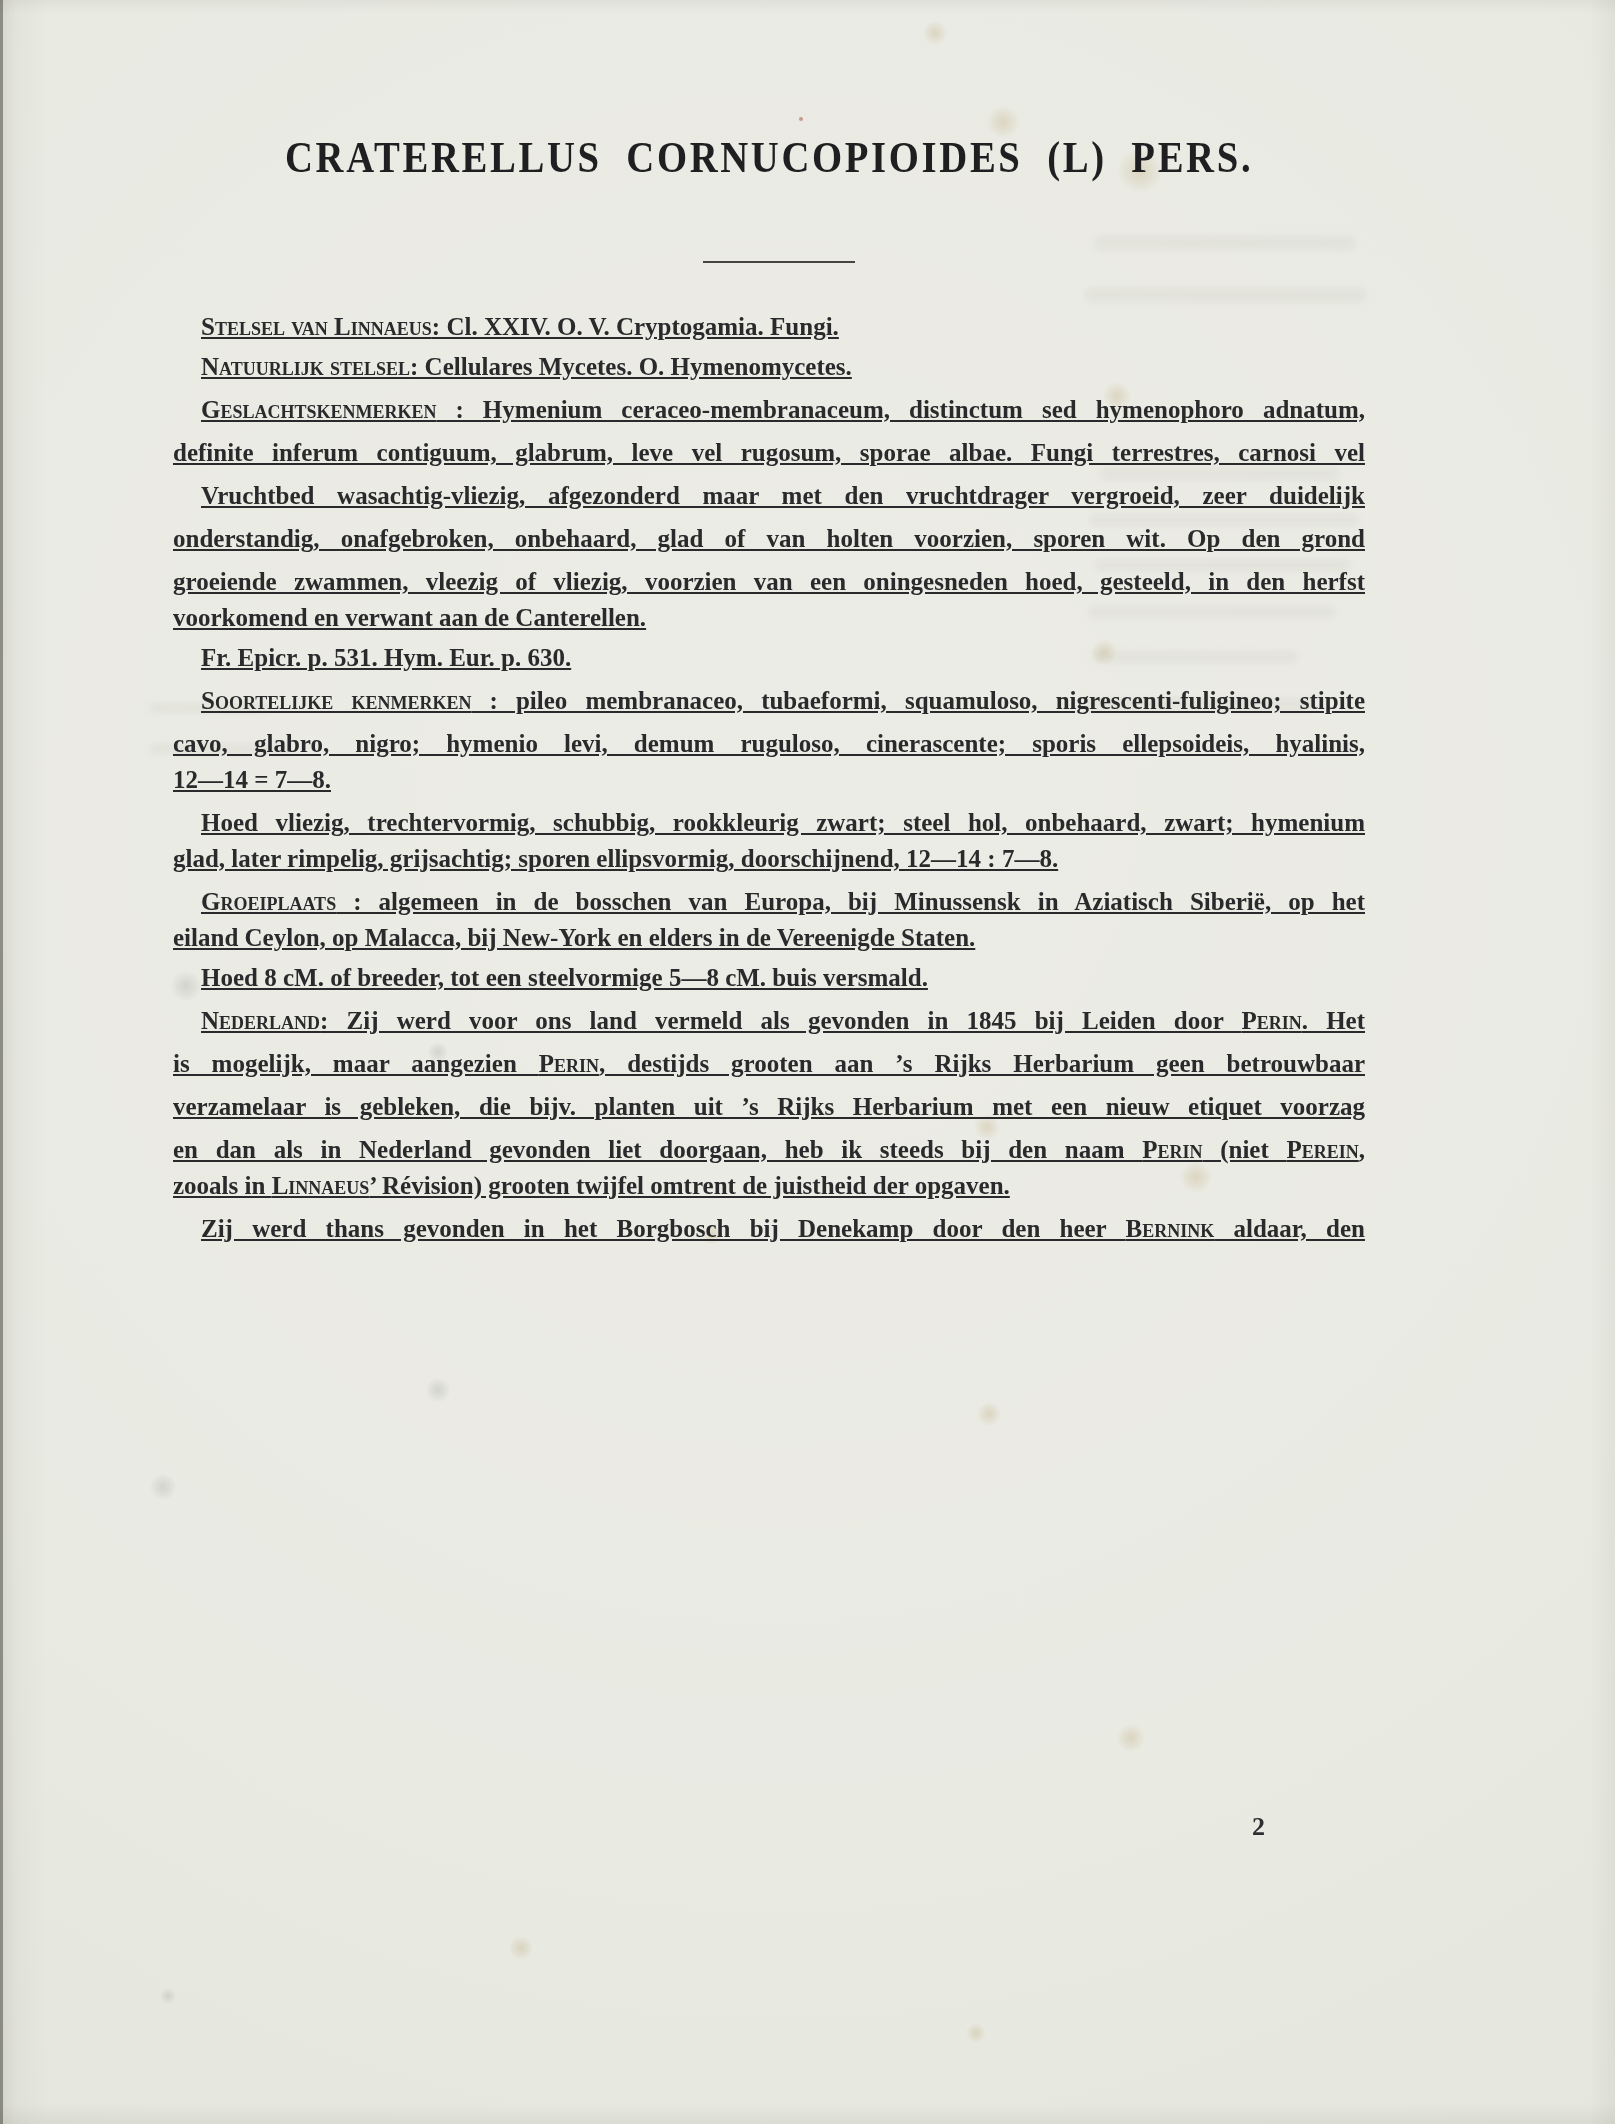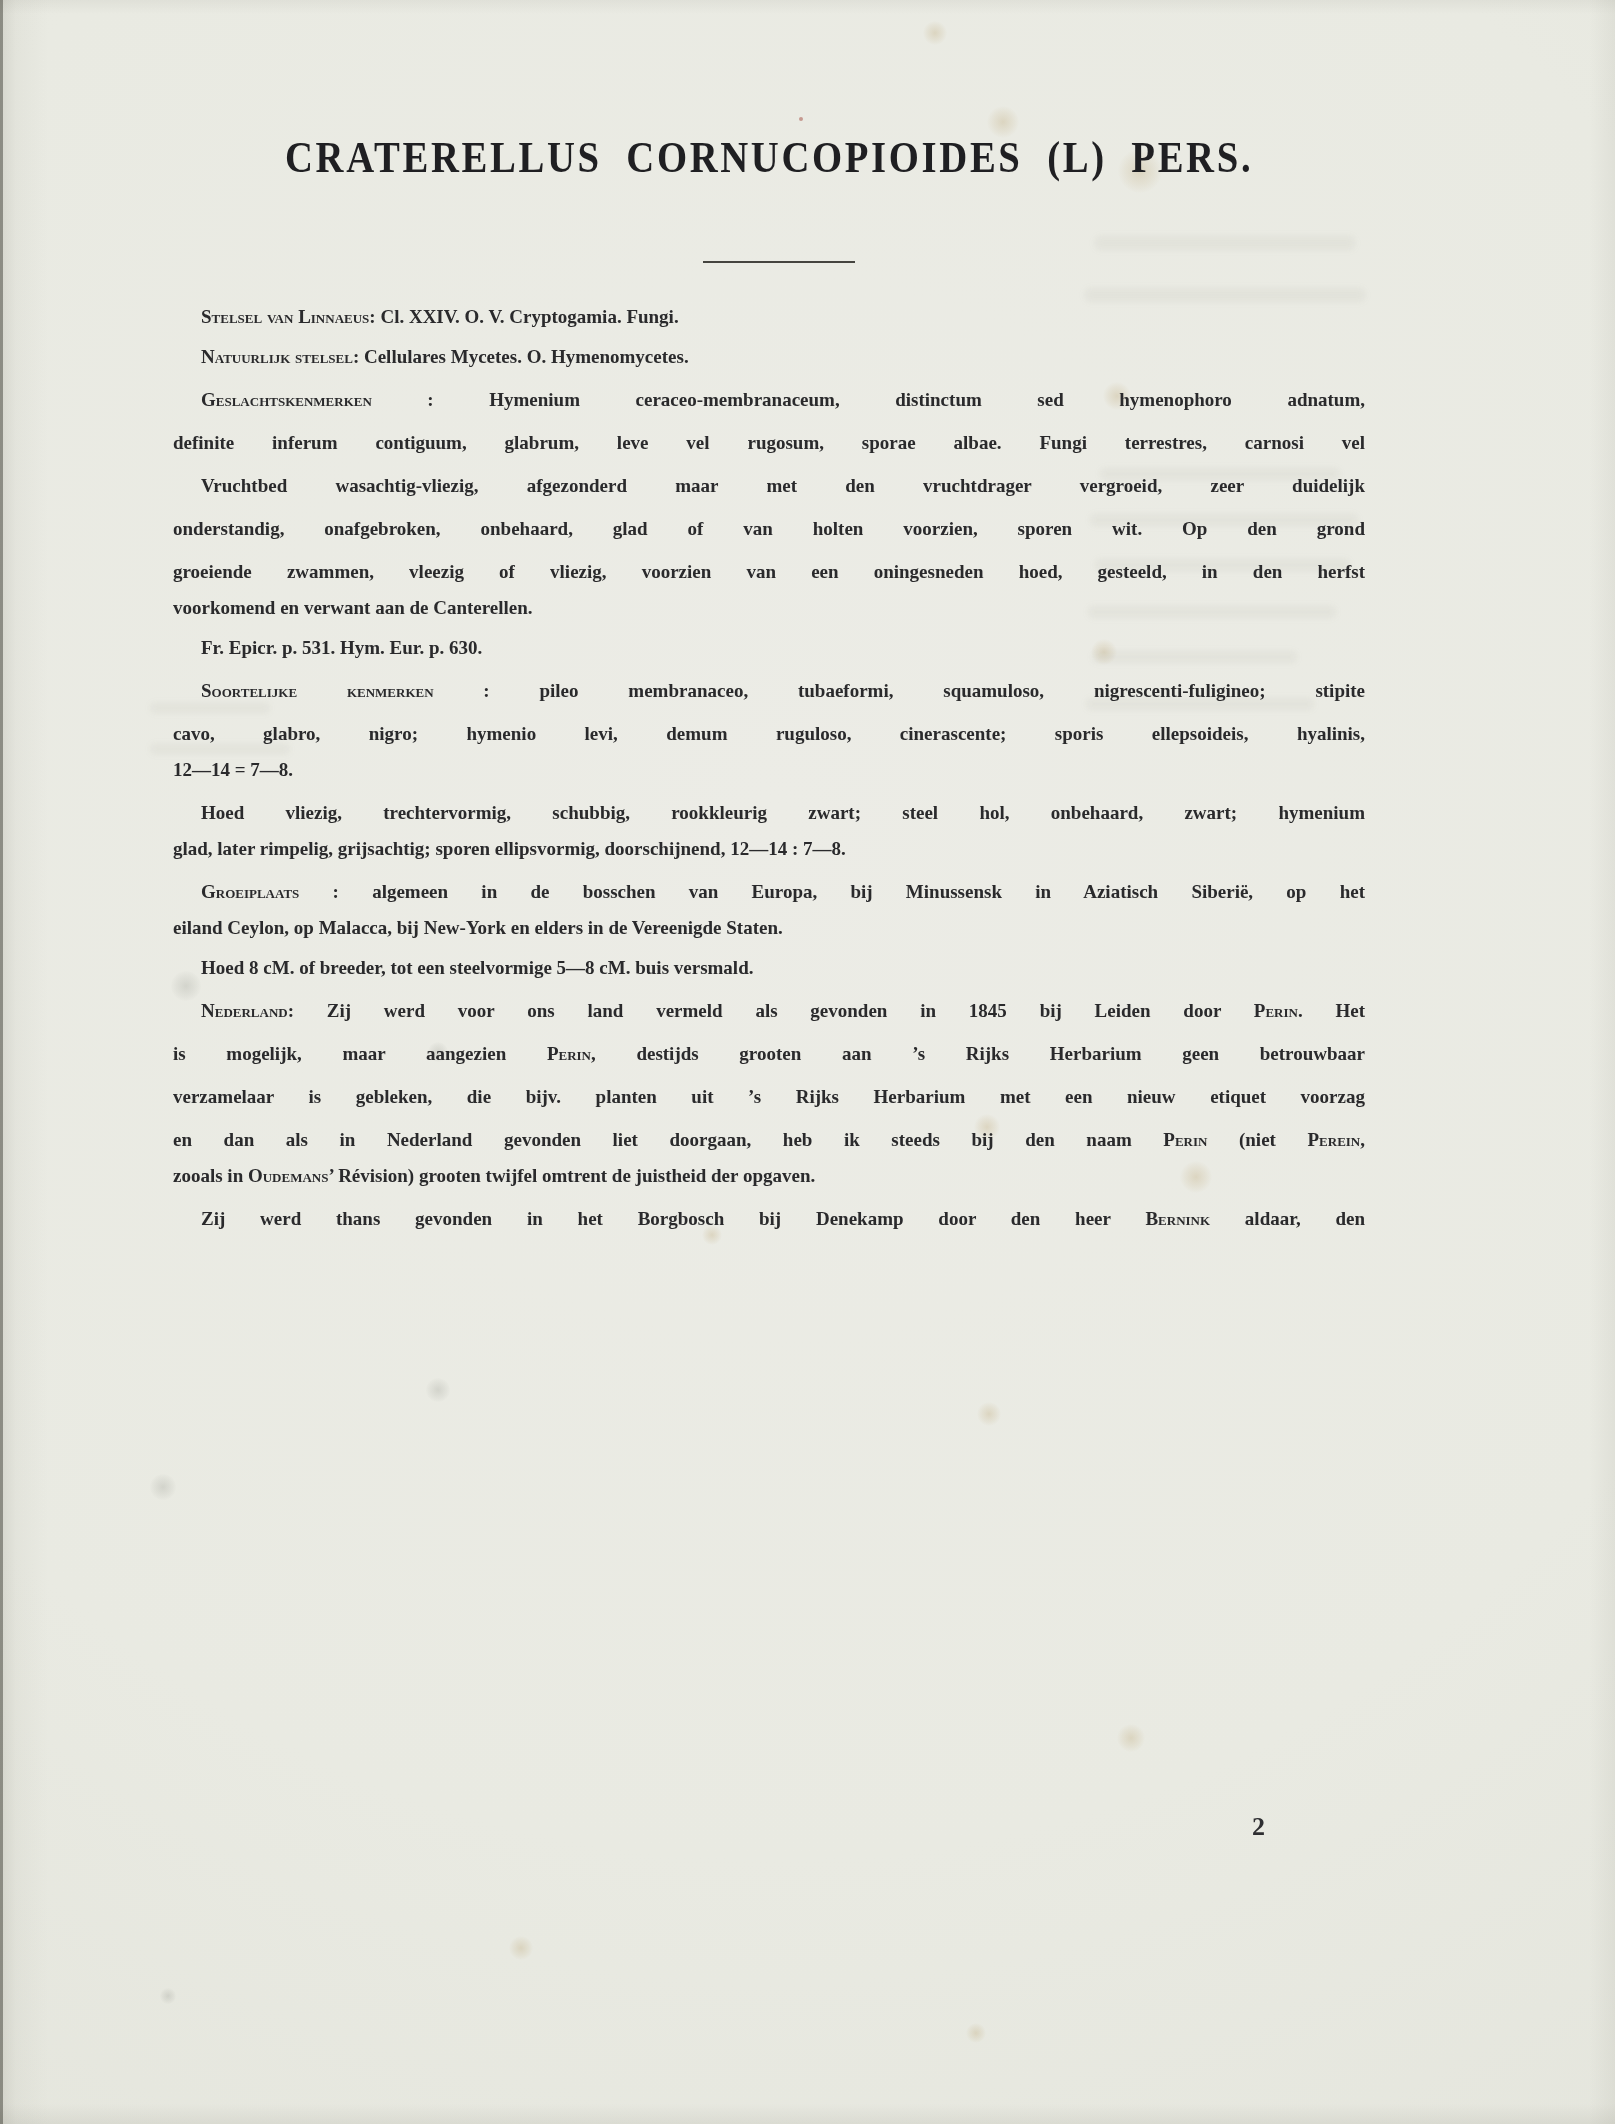--- a/index.html
+++ b/index.html
@@ -31,23 +31,24 @@
     color:#1f1f22;
     transform:scaleX(0.88);
     transform-origin:center;
     white-space:nowrap;
   }
   .title-rule{
     position:absolute;left:703px;top:261px;width:152px;height:2px;
     background:#45443f;
   }
   .text-column{
-    position:absolute;left:173px;top:299px;width:1192px;
-    font-size:19px;font-weight:bold;line-height:36px;
+    position:absolute;left:173px;top:309px;width:1192px;
+    font-size:25px;font-weight:bold;line-height:36px;
     color:#2a2a2c;
+    text-decoration:underline;
   }
   .paragraph{margin:0;}
   .paragraph + .paragraph{margin-top:4px;}
   .line{text-align:left;}
   .line.justify{text-align:justify;text-align-last:justify;margin-top:7px;}
   .line.first{text-indent:28px;}
   .sc{font-variant:small-caps;}
   .page-number{
     position:absolute;left:1252px;top:1812px;
     font-size:26px;font-weight:bold;color:#2e2e31;
@@ -138,21 +139,21 @@
         <div class="line"><span>eiland Ceylon, op Malacca, bij New-York en elders in de Vereenigde Staten.</span></div>
       </div>
       <div class="paragraph">
         <div class="line first"><span>Hoed 8 cM. of breeder, tot een steelvormige 5—8 cM. buis versmald.</span></div>
       </div>
       <div class="paragraph">
         <div class="line first justify"><span class="sc">Nederland</span><span>: Zij werd voor ons land vermeld als gevonden in 1845 bij Leiden door </span><span class="sc">Perin</span><span>. Het</span></div>
         <div class="line justify"><span>is mogelijk, maar aangezien </span><span class="sc">Perin</span><span>, destijds grooten aan ’s Rijks Herbarium geen betrouwbaar</span></div>
         <div class="line justify"><span>verzamelaar is gebleken, die bijv. planten uit ’s Rijks Herbarium met een nieuw etiquet voorzag</span></div>
         <div class="line justify"><span>en dan als in Nederland gevonden liet doorgaan, heb ik steeds bij den naam </span><span class="sc">Perin</span><span> (niet </span><span class="sc">Perein</span><span>,</span></div>
-        <div class="line"><span>zooals in </span><span class="sc">Oudemans</span><span>’ Révision) grooten twijfel omtrent de juistheid der opgaven.</span></div>
+        <div class="line"><span>zooals in </span><span class="sc">Linnaeus</span><span>’ Révision) grooten twijfel omtrent de juistheid der opgaven.</span></div>
       </div>
       <div class="paragraph">
         <div class="line first justify"><span>Zij werd thans gevonden in het Borgbosch bij Denekamp door den heer </span><span class="sc">Bernink</span><span> aldaar, den</span></div>
       </div>
     </div>
 
   <div class="page-number">2</div>
 
 </div>
 

